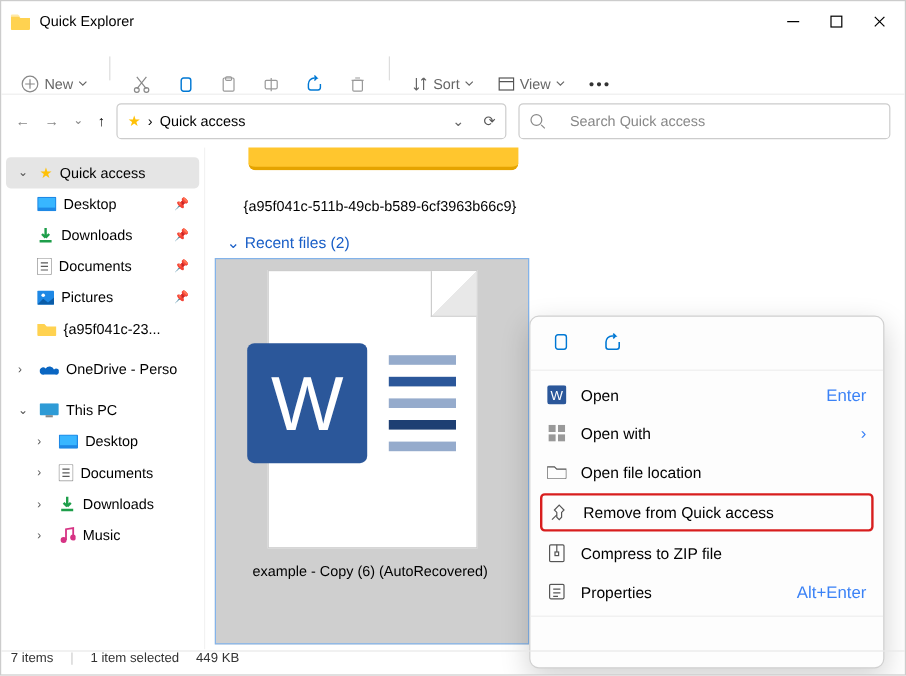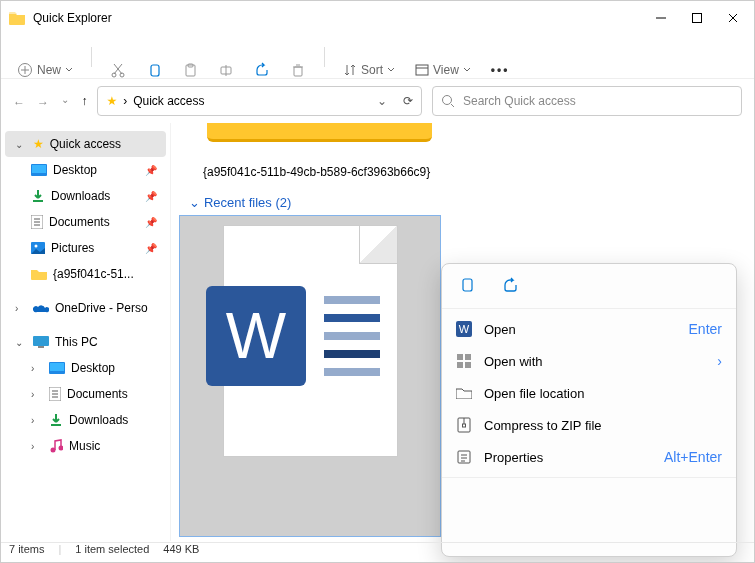--- a/index.html
+++ b/index.html
@@ -12,21 +12,21 @@
   .toolbar { height: 44px; display: flex; align-items: center; padding: 0 10px; gap: 8px; border-bottom: 1px solid #eee; }
   .tb-btn { display: flex; align-items: center; gap: 4px; padding: 4px 6px; color: #666; fill: #0078d4; margin-top: 27px; }
   .tb-sep { width: 1px; height: 20px; background: #ddd; margin: 0 4px; }
   .addr-row { height: 44px; display: flex; align-items: center; padding: 0 12px; gap: 10px; }
   .nav-arrows { display: flex; gap: 12px; color: #888; }
   .nav-arrows .on { color: #000; }
   .breadcrumb { flex: 1; height: 30px; border: 1px solid #ccc; border-radius: 4px; display: flex; align-items: center; padding: 0 8px; gap: 6px; }
   .bc-star { color: #ffc107; }
   .bc-drop { margin-left: auto; color: #666; }
   .bc-refresh { margin-left: 10px; color: #555; }
-  .searchbox { width: 310px; height: 30px; border: 1px solid #ccc; border-radius: 4px; display: flex; align-items: center; padding: 0 8px; gap: 8px; color: #888; }
+  .searchbox { width: 310px; height: 30px; border: 1px solid #ccc; border-radius: 4px; display: flex; align-items: center; padding: 0 8px; gap: 20px; color: #888; }
   .main { display: flex; height: 418px; }
   .sidebar { width: 170px; border-right: 1px solid #f2f2f2; padding-top: 8px; }
   .side-item { display: flex; align-items: center; gap: 6px; padding: 4px 6px 4px 14px; height: 26px; white-space: nowrap; overflow: hidden; }
   .side-item.sel { background: #e5e5e5; border-radius: 4px; margin: 0 4px; padding-left: 10px; }
   .side-item.child { padding-left: 30px; }
   .side-item.childc { padding-left: 30px; }
   .side-item .chev { width: 12px; color: #555; font-size: 10px; }
   .side-item .pin { margin-left: auto; margin-right: 6px; font-size: 10px; color: #555; }
   .content { flex: 1; position: relative; overflow: hidden; }
   .folder-tile { position: absolute; top: -6px; left: 36px; width: 225px; height: 25px; background: #ffc62e; border-radius: 0 0 6px 6px; border-bottom: 3px solid #e5a400; }
@@ -215,21 +215,21 @@
           <circle cx="5" cy="4" r="1.5" fill="#fff"></circle>
           <path d="M0 12l5-5 4 3 5-4v6z" fill="#0a5ca8"></path>
         </svg>
       <span>Pictures</span>
       <span class="pin">📌</span>
     </div>
     <div class="side-item child">
       <svg width="16" height="12">
           <path fill="#ffd250" d="M0 2h6l2 2h8v7a1 1 0 0 1-1 1H1a1 1 0 0 1-1-1z"></path>
         </svg>
-      <span>{a95f041c-51...</span>
+      <span>{a95f041c-23...</span>
     </div>
     <div class="side-item" style="margin-top:8px">
       <span class="chev">›</span>
       <svg width="16" height="11">
           <path d="M4 9a3 3 0 1 1 1-5 4 4 0 0 1 7 1 2.5 2.5 0 1 1 1 4z" fill="#0a66c2"></path>
         </svg>
       <span>OneDrive - Perso</span>
     </div>
     <div class="side-item" style="margin-top:8px">
       <span class="chev">⌄</span>
@@ -288,20 +288,21 @@
           <span>W</span>
         </div>
       <div class="lines">
           <div class="l1"></div>
           <div></div>
           <div class="l1"></div>
           <div class="l4"></div>
           <div class="l1"></div>
         </div>
     </div>
+    <div class="doc-caption">example - Copy (6) (AutoRecovered)</div>
   </div>
 </div>
 
 <div class="context-menu">
   <div class="cm-iconrow">
     <span class="cm-ic">
         <svg width="18" height="18">
           <rect x="5" y="3" width="9" height="12" rx="2" fill="none" stroke="#0078d4" stroke-width="1.2"></rect>
         </svg>
       </span>
@@ -336,20 +337,29 @@
     <span class="hint">›</span>
   </div>
   <div class="cm-item">
     <span class="cm-icon">
         <svg width="16" height="12">
           <path d="M0 2h6l2 2h8v7a1 1 0 0 1-1 1H1a1 1 0 0 1-1-1z" fill="none" stroke="#555"></path>
         </svg>
       </span>
     <span>Open file location</span>
   </div>
+  <div class="cm-item hl">
+    <span class="cm-icon">
+        <svg width="16" height="16">
+          <path d="M8 2l4 4-2 2v4l-2 2-2-2v-4l-2-2z" fill="none" stroke="#555"></path>
+          <path d="M2 14l4-4" stroke="#555"></path>
+        </svg>
+      </span>
+    <span>Remove from Quick access</span>
+  </div>
   <div class="cm-item">
     <span class="cm-icon">
         <svg width="14" height="16">
           <rect x="1" y="1" width="12" height="14" rx="1" fill="none" stroke="#555"></rect>
           <path d="M7 1v6" stroke="#555"></path>
           <rect x="5.5" y="7" width="3" height="3" fill="none" stroke="#555"></rect>
         </svg>
       </span>
     <span>Compress to ZIP file</span>
   </div>

